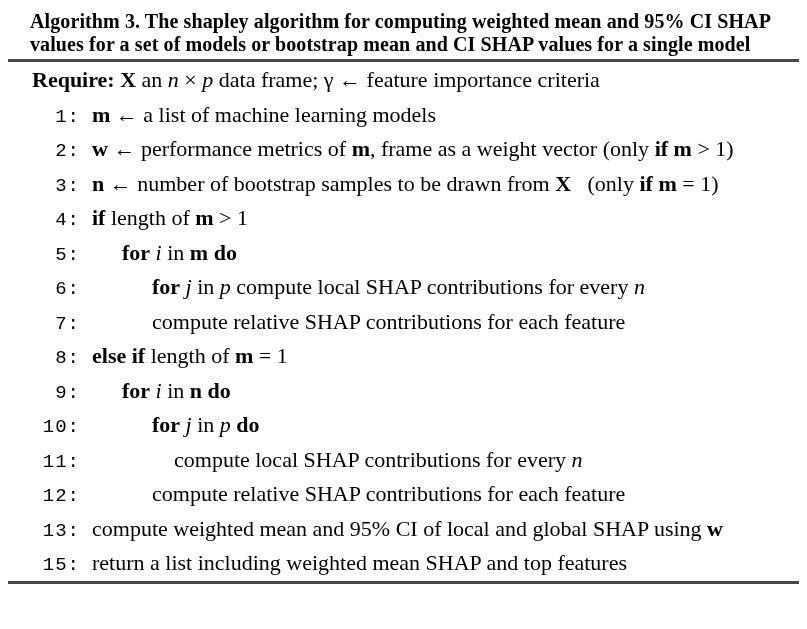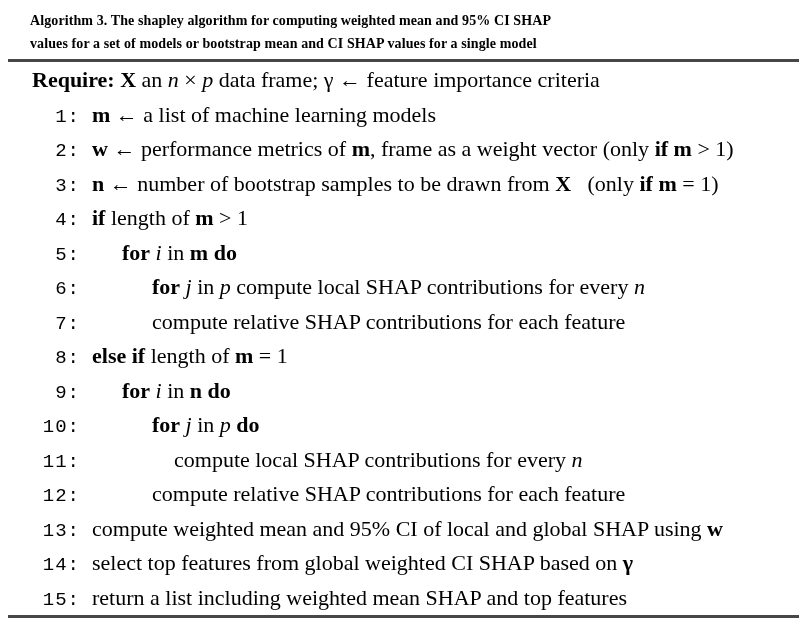--- a/index.html
+++ b/index.html
@@ -12,21 +12,21 @@
     font-family: "Liberation Serif", serif;
     color: #000000;
   }
   .algo {
     box-sizing: border-box;
     width: 807px;
     padding: 8px 8px 0 8px;
   }
   .title {
     font-weight: bold;
-    font-size: 14px;
+    font-size: 20px;
     line-height: 22.5px;
     padding-left: 22px;
     padding-top: 2px;
     letter-spacing: 0.1px;
   }
   .title > div { white-space: nowrap; }
   .rule {
     border: none;
     border-top: 3px solid #474747;
     margin: 0;
@@ -73,17 +73,16 @@
       <div class="row"><span class="num">4:</span><span class="content ind0"><span class="b">if</span><span> length of </span><span class="b">m</span><span> &gt; 1</span></span></div>
       <div class="row"><span class="num">5:</span><span class="content ind1"><span class="b">for</span><span> </span><span class="i">i</span><span> in </span><span class="b">m do</span></span></div>
       <div class="row"><span class="num">6:</span><span class="content ind2"><span class="b">for</span><span> </span><span class="i">j</span><span> in </span><span class="i">p</span><span> compute local SHAP contributions for every </span><span class="i">n</span></span></div>
       <div class="row"><span class="num">7:</span><span class="content ind2"><span>compute relative SHAP contributions for each feature</span></span></div>
       <div class="row"><span class="num">8:</span><span class="content ind0"><span class="b">else if</span><span> length of </span><span class="b">m</span><span> = 1</span></span></div>
       <div class="row"><span class="num">9:</span><span class="content ind1"><span class="b">for</span><span> </span><span class="i">i</span><span> in </span><span class="b">n do</span></span></div>
       <div class="row"><span class="num">10:</span><span class="content ind2"><span class="b">for</span><span> </span><span class="i">j</span><span> in </span><span class="i">p</span><span> </span><span class="b">do</span></span></div>
       <div class="row"><span class="num">11:</span><span class="content ind3"><span>compute local SHAP contributions for every </span><span class="i">n</span></span></div>
       <div class="row"><span class="num">12:</span><span class="content ind2"><span>compute relative SHAP contributions for each feature</span></span></div>
       <div class="row"><span class="num">13:</span><span class="content ind0"><span>compute weighted mean and 95% CI of local and global SHAP using </span><span class="b">w</span></span></div>
-      <div class="row"><span class="num">14:</span><span class="content ind0"><span>select top features from global weighted CI SHAP based on </span><span class="b">γ</span></span></div>
       <div class="row"><span class="num">15:</span><span class="content ind0"><span>return a list including weighted mean SHAP and top features</span></span></div>
     </div>
   <div class="rule"></div>
 </div>
 
 </body></html>

